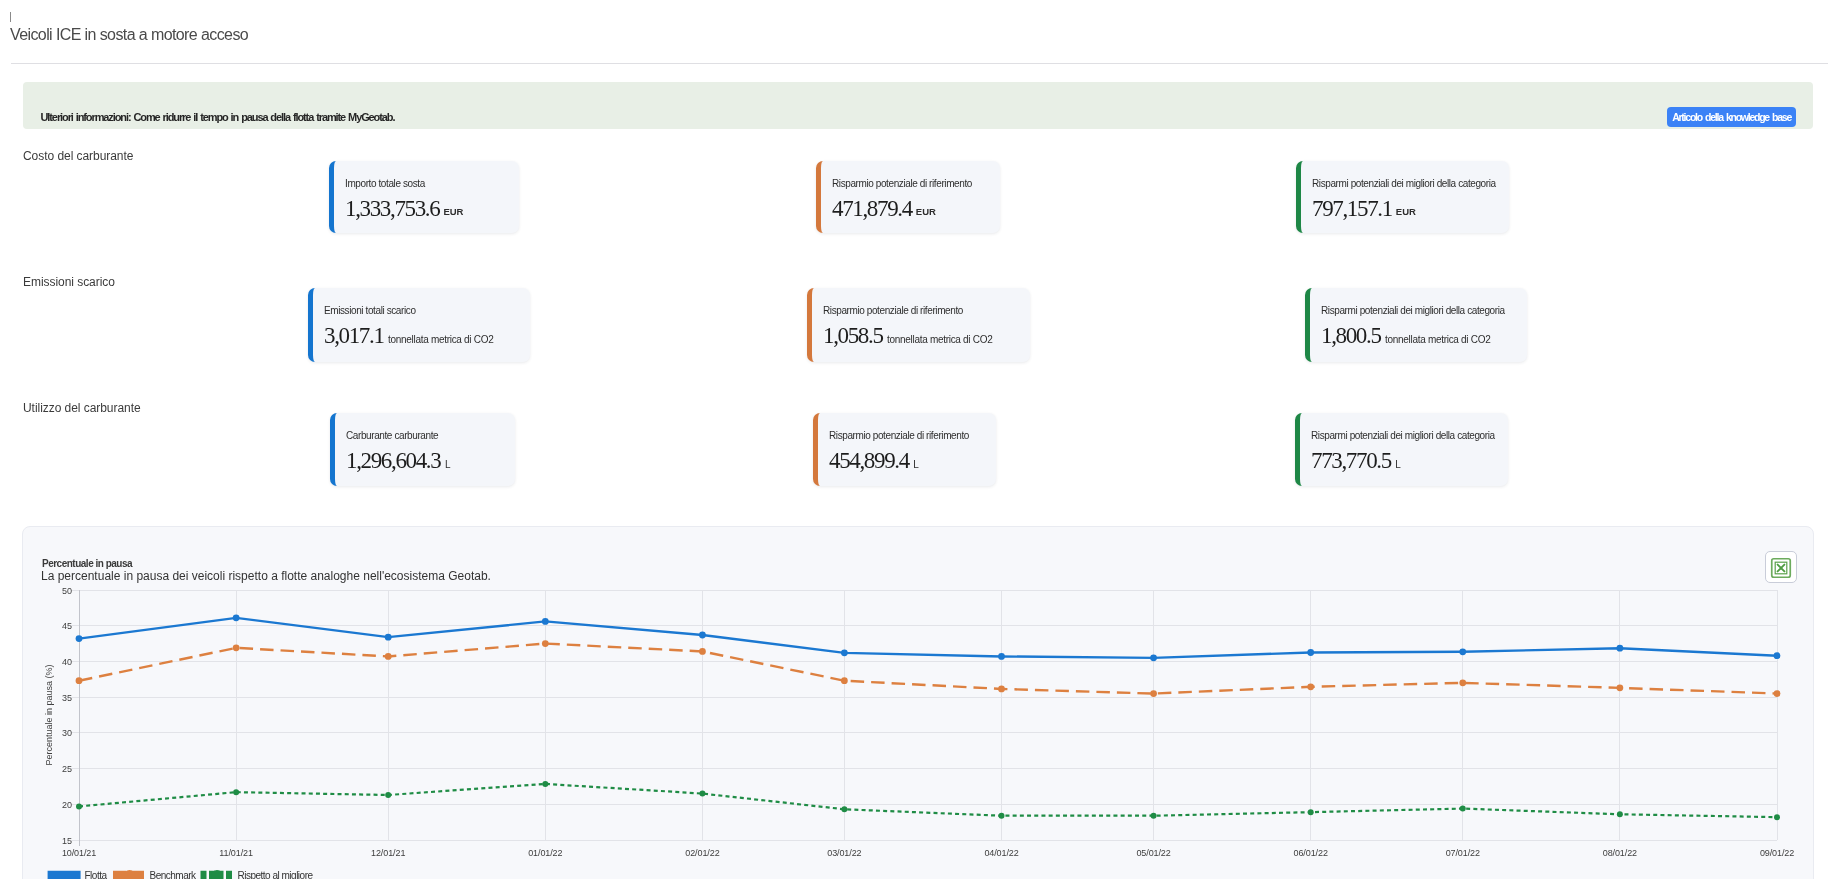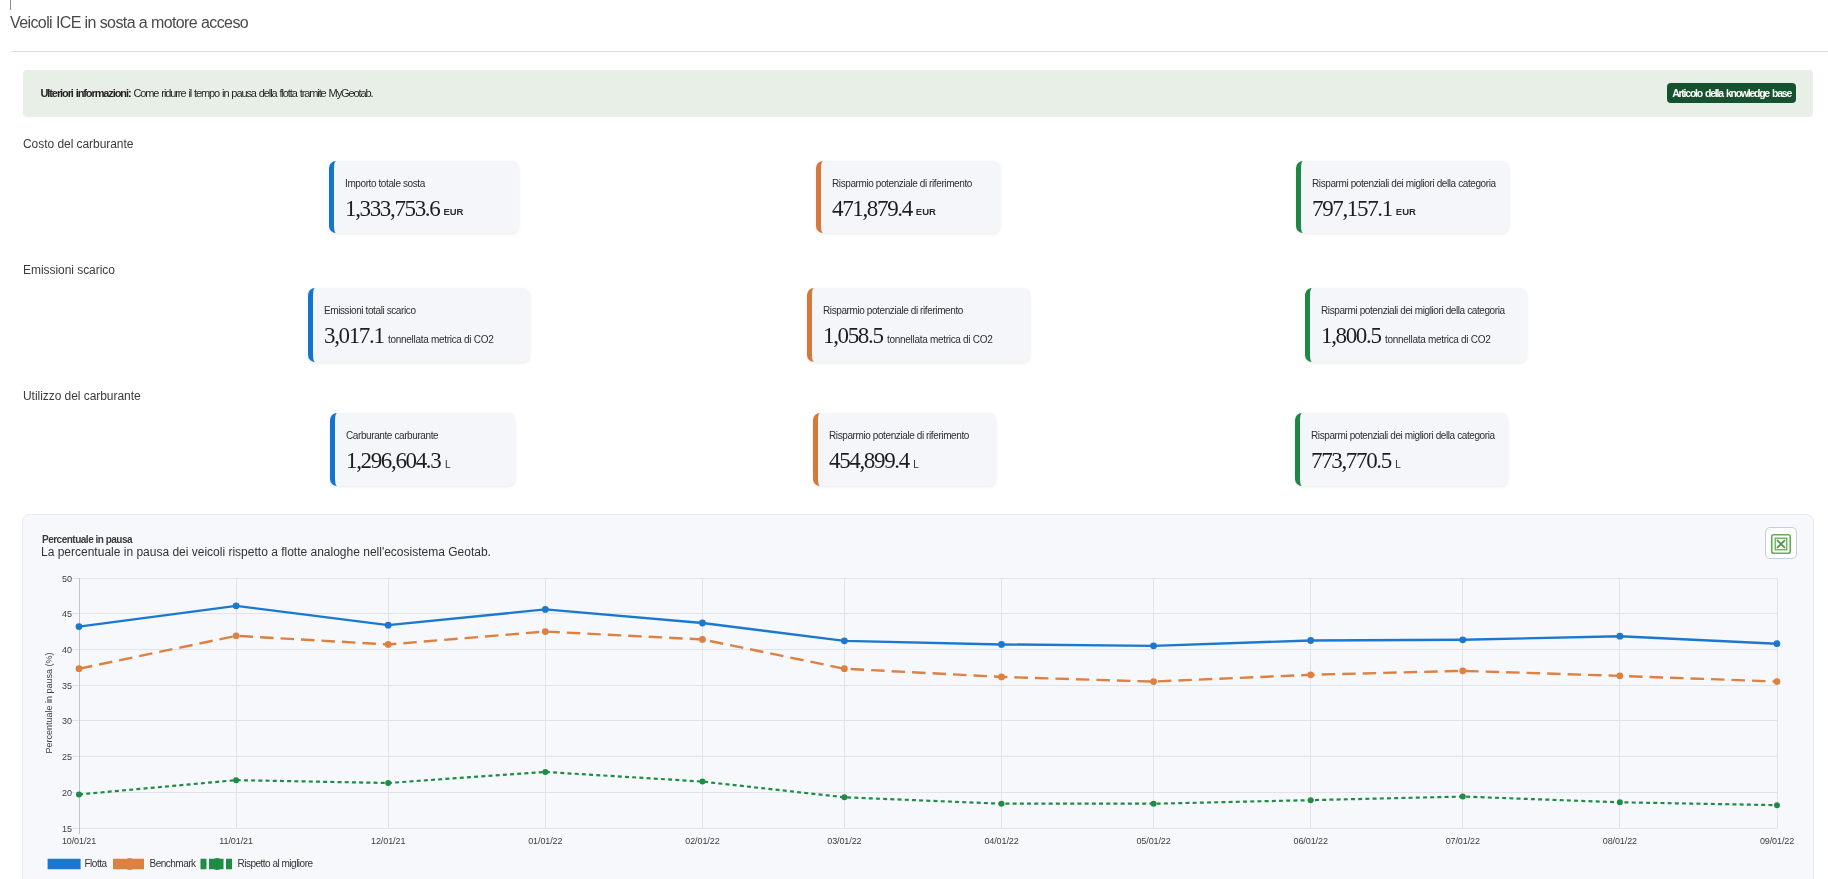--- a/index.html
+++ b/index.html
@@ -1,23 +1,23 @@
 <!DOCTYPE html>
 <html><head>
 <meta charset="utf-8">
 <style>
   * { margin:0; padding:0; box-sizing:border-box; }
   html,body { width:1828px; height:879px; overflow:hidden; background:#ffffff;
     font-family:"Liberation Sans", sans-serif; position:relative; }
-  .abs { position:absolute; }
+  .abs { position:absolute;margin-top:12px; }
   #pagetitle { left:10px; top:14px; font-size:16px; letter-spacing:-0.6px; color:#4a4a4a; }
   #hr { left:11px; right:0; top:51px; height:1px; background:#dfdfe3; }
   #banner { left:23px; top:70px; width:1790px; height:47px; background:#e8efe6; border-radius:4px; }
-  #bannertext { left:17.5px; top:17px; font-size:11px; letter-spacing:-1.1px; word-spacing:1px; color:#262626; }
-  #kbbtn { right:17px; top:13px; height:20px; background:#14532d; border-radius:4px;
+  #bannertext { left:17.5px; top:17px; font-size:11px; letter-spacing:-1.1px; word-spacing:1px; color:#262626;font-weight:bold; }
+  #kbbtn { right:17px; top:13px; height:20px; background:#3b82f6; border-radius:4px;
     color:#fff; font-weight:bold; font-size:10.5px; letter-spacing:-1.25px; word-spacing:1.5px;
     line-height:20px; padding:0 5px; }
   .section { font-size:12px; letter-spacing:-0.05px; color:#3b3b3b; left:23px; }
   .card { position:absolute; height:72px; background:#f4f6fa; border-radius:7px;
     border-left:5px solid #000; box-shadow:0 1px 3px rgba(40,50,70,0.10); }
   .card.b { border-left-color:#1475cf; }
   .card.o { border-left-color:#d4783c; }
   .card.g { border-left-color:#1e8746; }
   .ctitle { position:absolute; left:11px; top:16.5px; font-size:10px; letter-spacing:-0.4px;
     color:#2e2e2e; white-space:nowrap; }

